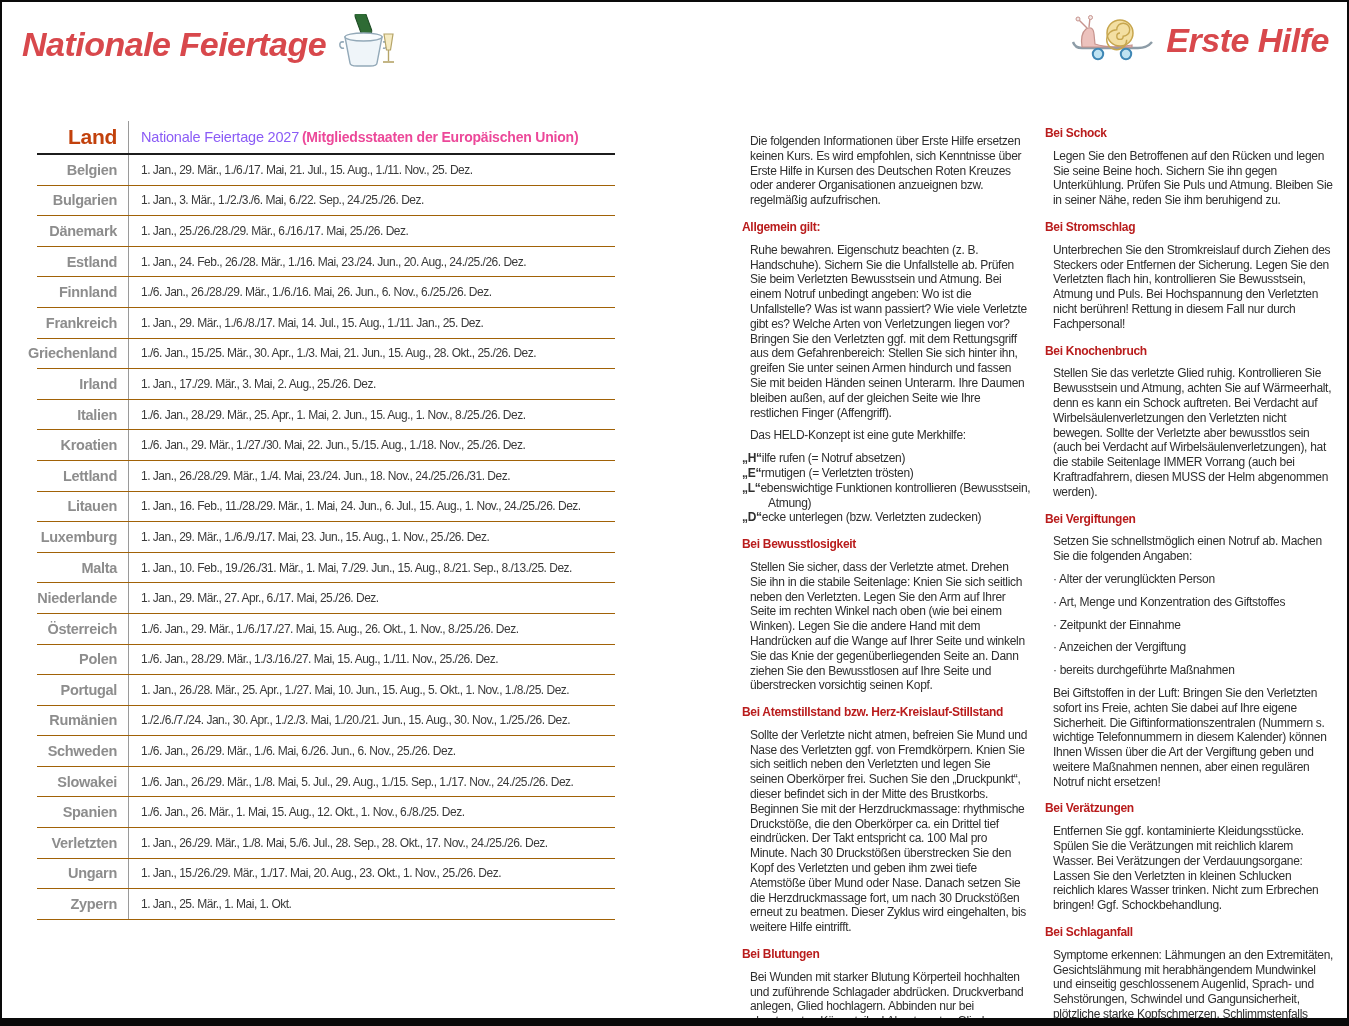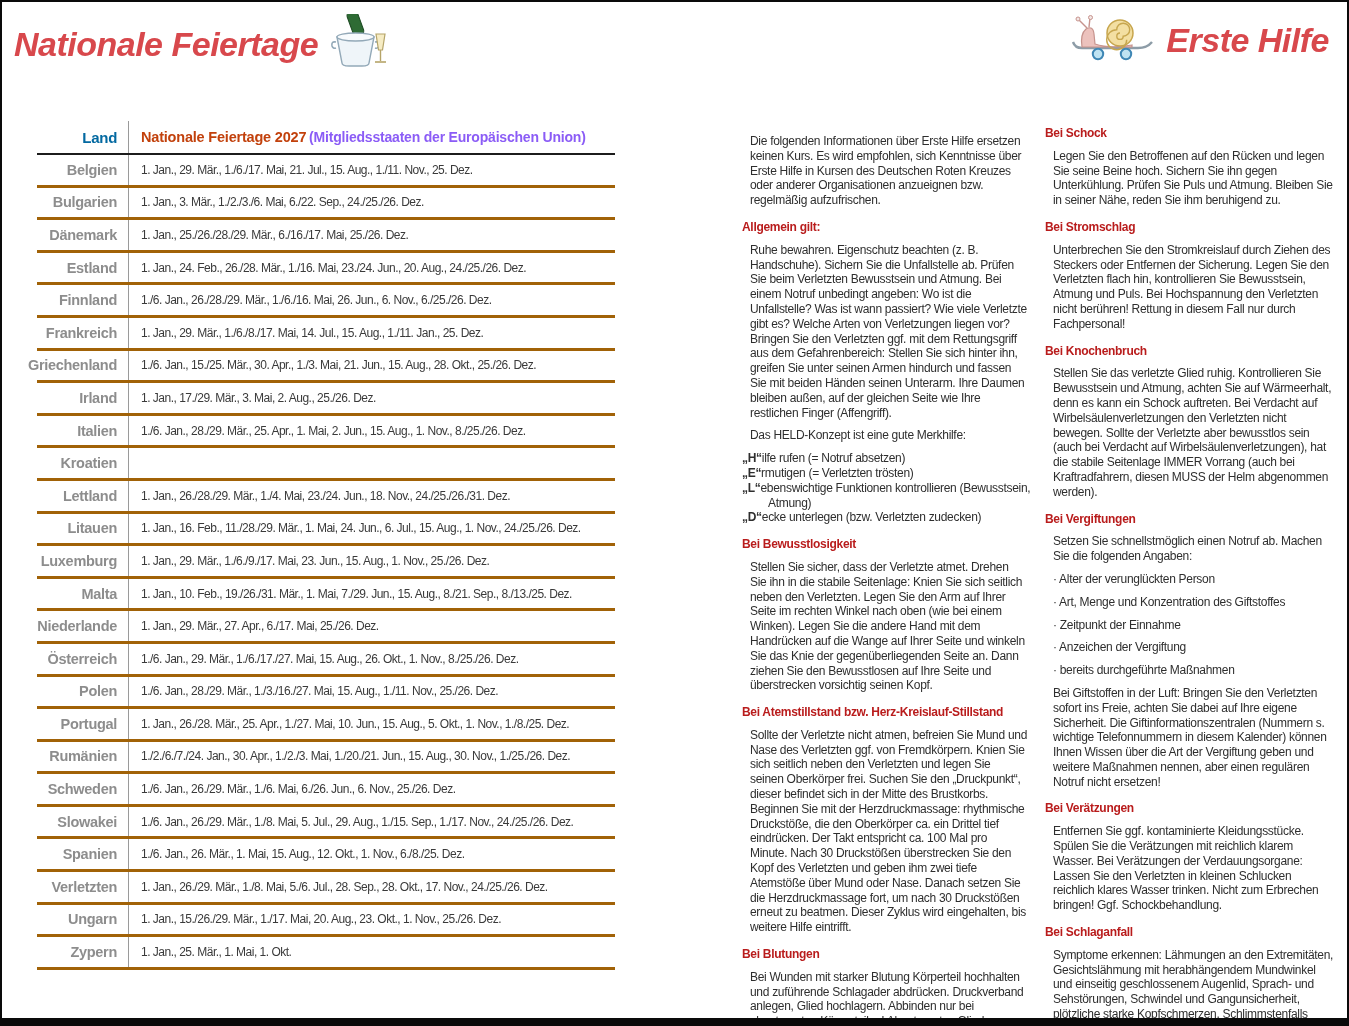--- a/index.html
+++ b/index.html
@@ -8,54 +8,54 @@
     width:1349px;height:1026px;
     box-sizing:border-box;
     background:#ffffff;
     border:2px solid #0a0a0a;
     border-bottom-width:8px;
     font-family:"Liberation Sans",sans-serif;
     overflow:hidden;
   }
   
   .hdr{position:absolute;top:12px;display:flex;align-items:center;gap:10px;}
-  .hdr-left{left:12px;}
+  .hdr-left{left:20px;}
   .hdr-right{right:18px;}
   .page-title{
     font-style:italic;
     font-weight:600;
     font-size:34px;
     letter-spacing:-0.5px;
     color:#d8484c;
     white-space:nowrap;
   }
   
   .htable{position:absolute;left:35px;top:119px;width:578px;font-size:12px;}
   .t-header,.t-row{display:flex;align-items:center;}
   .t-header{height:32px;border-bottom:2px solid #1c1c1c;}
-  .t-row{height:29.6px;border-bottom:3px solid #a16207;}
+  .t-row{height:29.6px;border-bottom:1px solid #a16207;}
   .t-land{
     width:80px;flex:0 0 80px;
     text-align:right;
     padding-right:11px;
     border-right:1px solid #9a9a9a;
     align-self:stretch;
     display:flex;align-items:center;justify-content:flex-end;
     color:#8d8d8d;font-weight:700;font-size:14.5px;letter-spacing:-0.3px;
     white-space:nowrap;
   }
-  .t-header .t-land{color:#0369a1;font-size:15px;}
+  .t-header .t-land{color:#c2410c;font-size:21px;}
   .t-dates{
     flex:1;padding-left:12px;
     color:#3a3a3a;
     letter-spacing:-0.5px;
     white-space:nowrap;
   }
-  .t-title{font-weight:700;color:#c2410c;font-size:14.5px;letter-spacing:-0.2px;}
-  .t-subtitle{font-weight:600;color:#8b5cf6;font-size:14px;letter-spacing:-0.2px;text-align:right;}
+  .t-title{font-weight:400;color:#8b5cf6;font-size:14.5px;letter-spacing:-0.2px;}
+  .t-subtitle{font-weight:600;color:#ec4899;font-size:14px;letter-spacing:-0.2px;text-align:right;}
   
   .fa-col{
     position:absolute;top:124px;
     font-size:12px;line-height:14.8px;
     letter-spacing:-0.3px;
     color:#2e2e2e;
   }
   .fa-col1{left:740px;width:293px;}
   .fa-col2{left:1043px;width:297px;}
   .sec-h{font-weight:700;color:#b91c1c;margin-top:12px;}
@@ -169,20 +169,21 @@
           <div class="t-dates">1. Jan., 17./29. Mär., 3. Mai, 2. Aug., 25./26. Dez.</div>
         </div>
 
         <div class="t-row">
           <div class="t-land">Italien</div>
           <div class="t-dates">1./6. Jan., 28./29. Mär., 25. Apr., 1. Mai, 2. Jun., 15. Aug., 1. Nov., 8./25./26. Dez.</div>
         </div>
 
         <div class="t-row">
           <div class="t-land">Kroatien</div>
+          <div class="t-dates">1./6. Jan., 29. Mär., 1./27./30. Mai, 22. Jun., 5./15. Aug., 1./18. Nov., 25./26. Dez.</div>
         </div>
 
         <div class="t-row">
           <div class="t-land">Lettland</div>
           <div class="t-dates">1. Jan., 26./28./29. Mär., 1./4. Mai, 23./24. Jun., 18. Nov., 24./25./26./31. Dez.</div>
         </div>
 
         <div class="t-row">
           <div class="t-land">Litauen</div>
           <div class="t-dates">1. Jan., 16. Feb., 11./28./29. Mär., 1. Mai, 24. Jun., 6. Jul., 15. Aug., 1. Nov., 24./25./26. Dez.</div>

